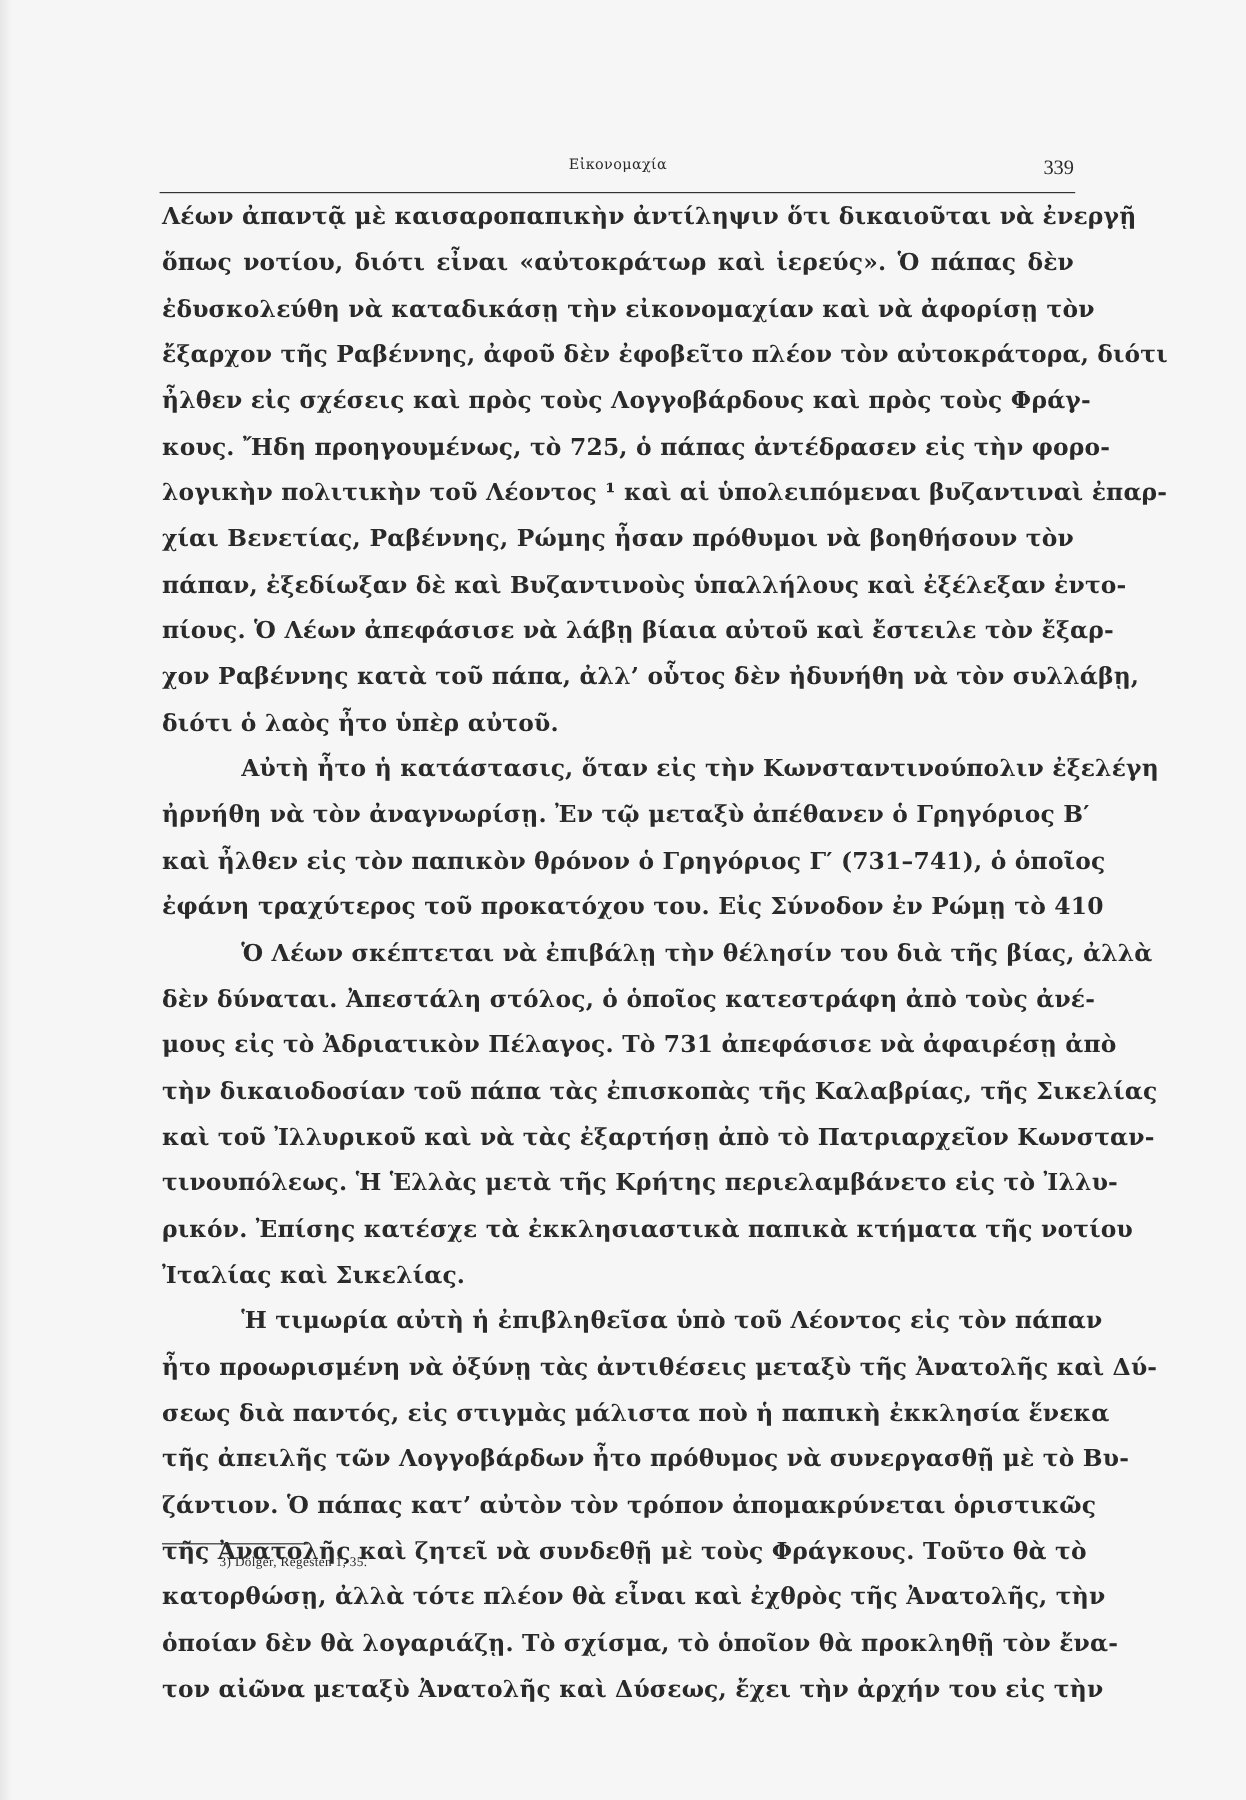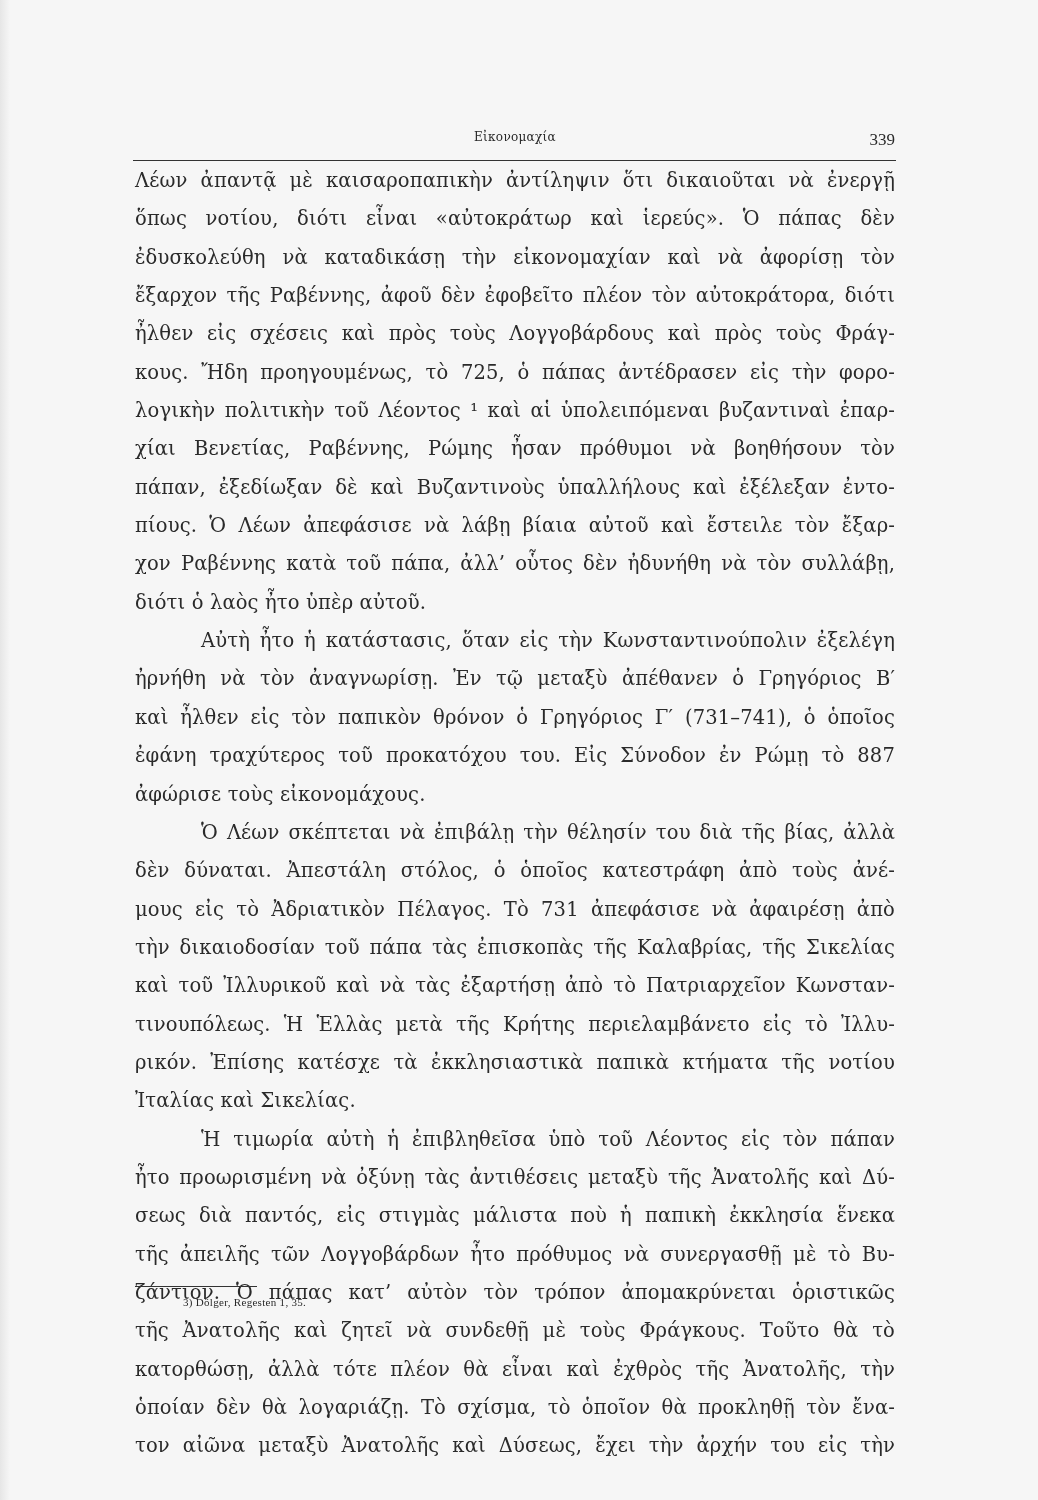--- a/index.html
+++ b/index.html
@@ -30,20 +30,21 @@
     border-top: 1.5px solid #333;
   }
   .body-text {
     position: absolute; left: 135px; top: 162px; width: 760px;
   }
   .line {
     height: 38.35px; line-height: 38.35px;
     font-size: 19.5px; white-space: nowrap;
     text-align: justify; text-align-last: justify;
     letter-spacing: 0.15px;
+    font-weight: bold;
   }
   .line.indent { padding-left: 66px; }
   .line.last { text-align-last: left; }
   .fn-rule {
     position: absolute; left: 135px; top: 1286px; width: 122px; height: 0;
     border-top: 1.5px solid #333;
   }
   .footnote {
     position: absolute; left: 183px; top: 1296px;
     font-size: 11px; font-family: "Liberation Serif", serif; letter-spacing: 0.3px;
@@ -69,22 +70,21 @@
     <div class="line">κους. Ἤδη προηγουμένως, τὸ 725, ὁ πάπας ἀντέδρασεν εἰς τὴν φορο-</div>
     <div class="line">λογικὴν πολιτικὴν τοῦ Λέοντος ¹ καὶ αἱ ὑπολειπόμεναι βυζαντιναὶ ἐπαρ-</div>
     <div class="line">χίαι Βενετίας, Ραβέννης, Ρώμης ἦσαν πρόθυμοι νὰ βοηθήσουν τὸν</div>
     <div class="line">πάπαν, ἐξεδίωξαν δὲ καὶ Βυζαντινοὺς ὑπαλλήλους καὶ ἐξέλεξαν ἐντο-</div>
     <div class="line">πίους. Ὁ Λέων ἀπεφάσισε νὰ λάβῃ βίαια αὐτοῦ καὶ ἔστειλε τὸν ἔξαρ-</div>
     <div class="line">χον Ραβέννης κατὰ τοῦ πάπα, ἀλλ’ οὗτος δὲν ἠδυνήθη νὰ τὸν συλλάβῃ,</div>
     <div class="line last">διότι ὁ λαὸς ἦτο ὑπὲρ αὐτοῦ.</div>
     <div class="line indent">Αὐτὴ ἦτο ἡ κατάστασις, ὅταν εἰς τὴν Κωνσταντινούπολιν ἐξελέγη</div>
     <div class="line">ἠρνήθη νὰ τὸν ἀναγνωρίσῃ. Ἐν τῷ μεταξὺ ἀπέθανεν ὁ Γρηγόριος Β′</div>
     <div class="line">καὶ ἦλθεν εἰς τὸν παπικὸν θρόνον ὁ Γρηγόριος Γ′ (731–741), ὁ ὁποῖος</div>
-    <div class="line">ἐφάνη τραχύτερος τοῦ προκατόχου του. Εἰς Σύνοδον ἐν Ρώμῃ τὸ 887</div>
-    <div class="line last">ἀφώρισε τοὺς εἰκονομάχους.</div>
+    <div class="line">ἐφάνη τραχύτερος τοῦ προκατόχου του. Εἰς Σύνοδον ἐν Ρώμῃ τὸ 410</div>
     <div class="line indent">Ὁ Λέων σκέπτεται νὰ ἐπιβάλῃ τὴν θέλησίν του διὰ τῆς βίας, ἀλλὰ</div>
     <div class="line">δὲν δύναται. Ἀπεστάλη στόλος, ὁ ὁποῖος κατεστράφη ἀπὸ τοὺς ἀνέ-</div>
     <div class="line">μους εἰς τὸ Ἀδριατικὸν Πέλαγος. Τὸ 731 ἀπεφάσισε νὰ ἀφαιρέσῃ ἀπὸ</div>
     <div class="line">τὴν δικαιοδοσίαν τοῦ πάπα τὰς ἐπισκοπὰς τῆς Καλαβρίας, τῆς Σικελίας</div>
     <div class="line">καὶ τοῦ Ἰλλυρικοῦ καὶ νὰ τὰς ἐξαρτήσῃ ἀπὸ τὸ Πατριαρχεῖον Κωνσταν-</div>
     <div class="line">τινουπόλεως. Ἡ Ἑλλὰς μετὰ τῆς Κρήτης περιελαμβάνετο εἰς τὸ Ἰλλυ-</div>
     <div class="line">ρικόν. Ἐπίσης κατέσχε τὰ ἐκκλησιαστικὰ παπικὰ κτήματα τῆς νοτίου</div>
     <div class="line last">Ἰταλίας καὶ Σικελίας.</div>
     <div class="line indent">Ἡ τιμωρία αὐτὴ ἡ ἐπιβληθεῖσα ὑπὸ τοῦ Λέοντος εἰς τὸν πάπαν</div>
     <div class="line">ἦτο προωρισμένη νὰ ὀξύνῃ τὰς ἀντιθέσεις μεταξὺ τῆς Ἀνατολῆς καὶ Δύ-</div>

